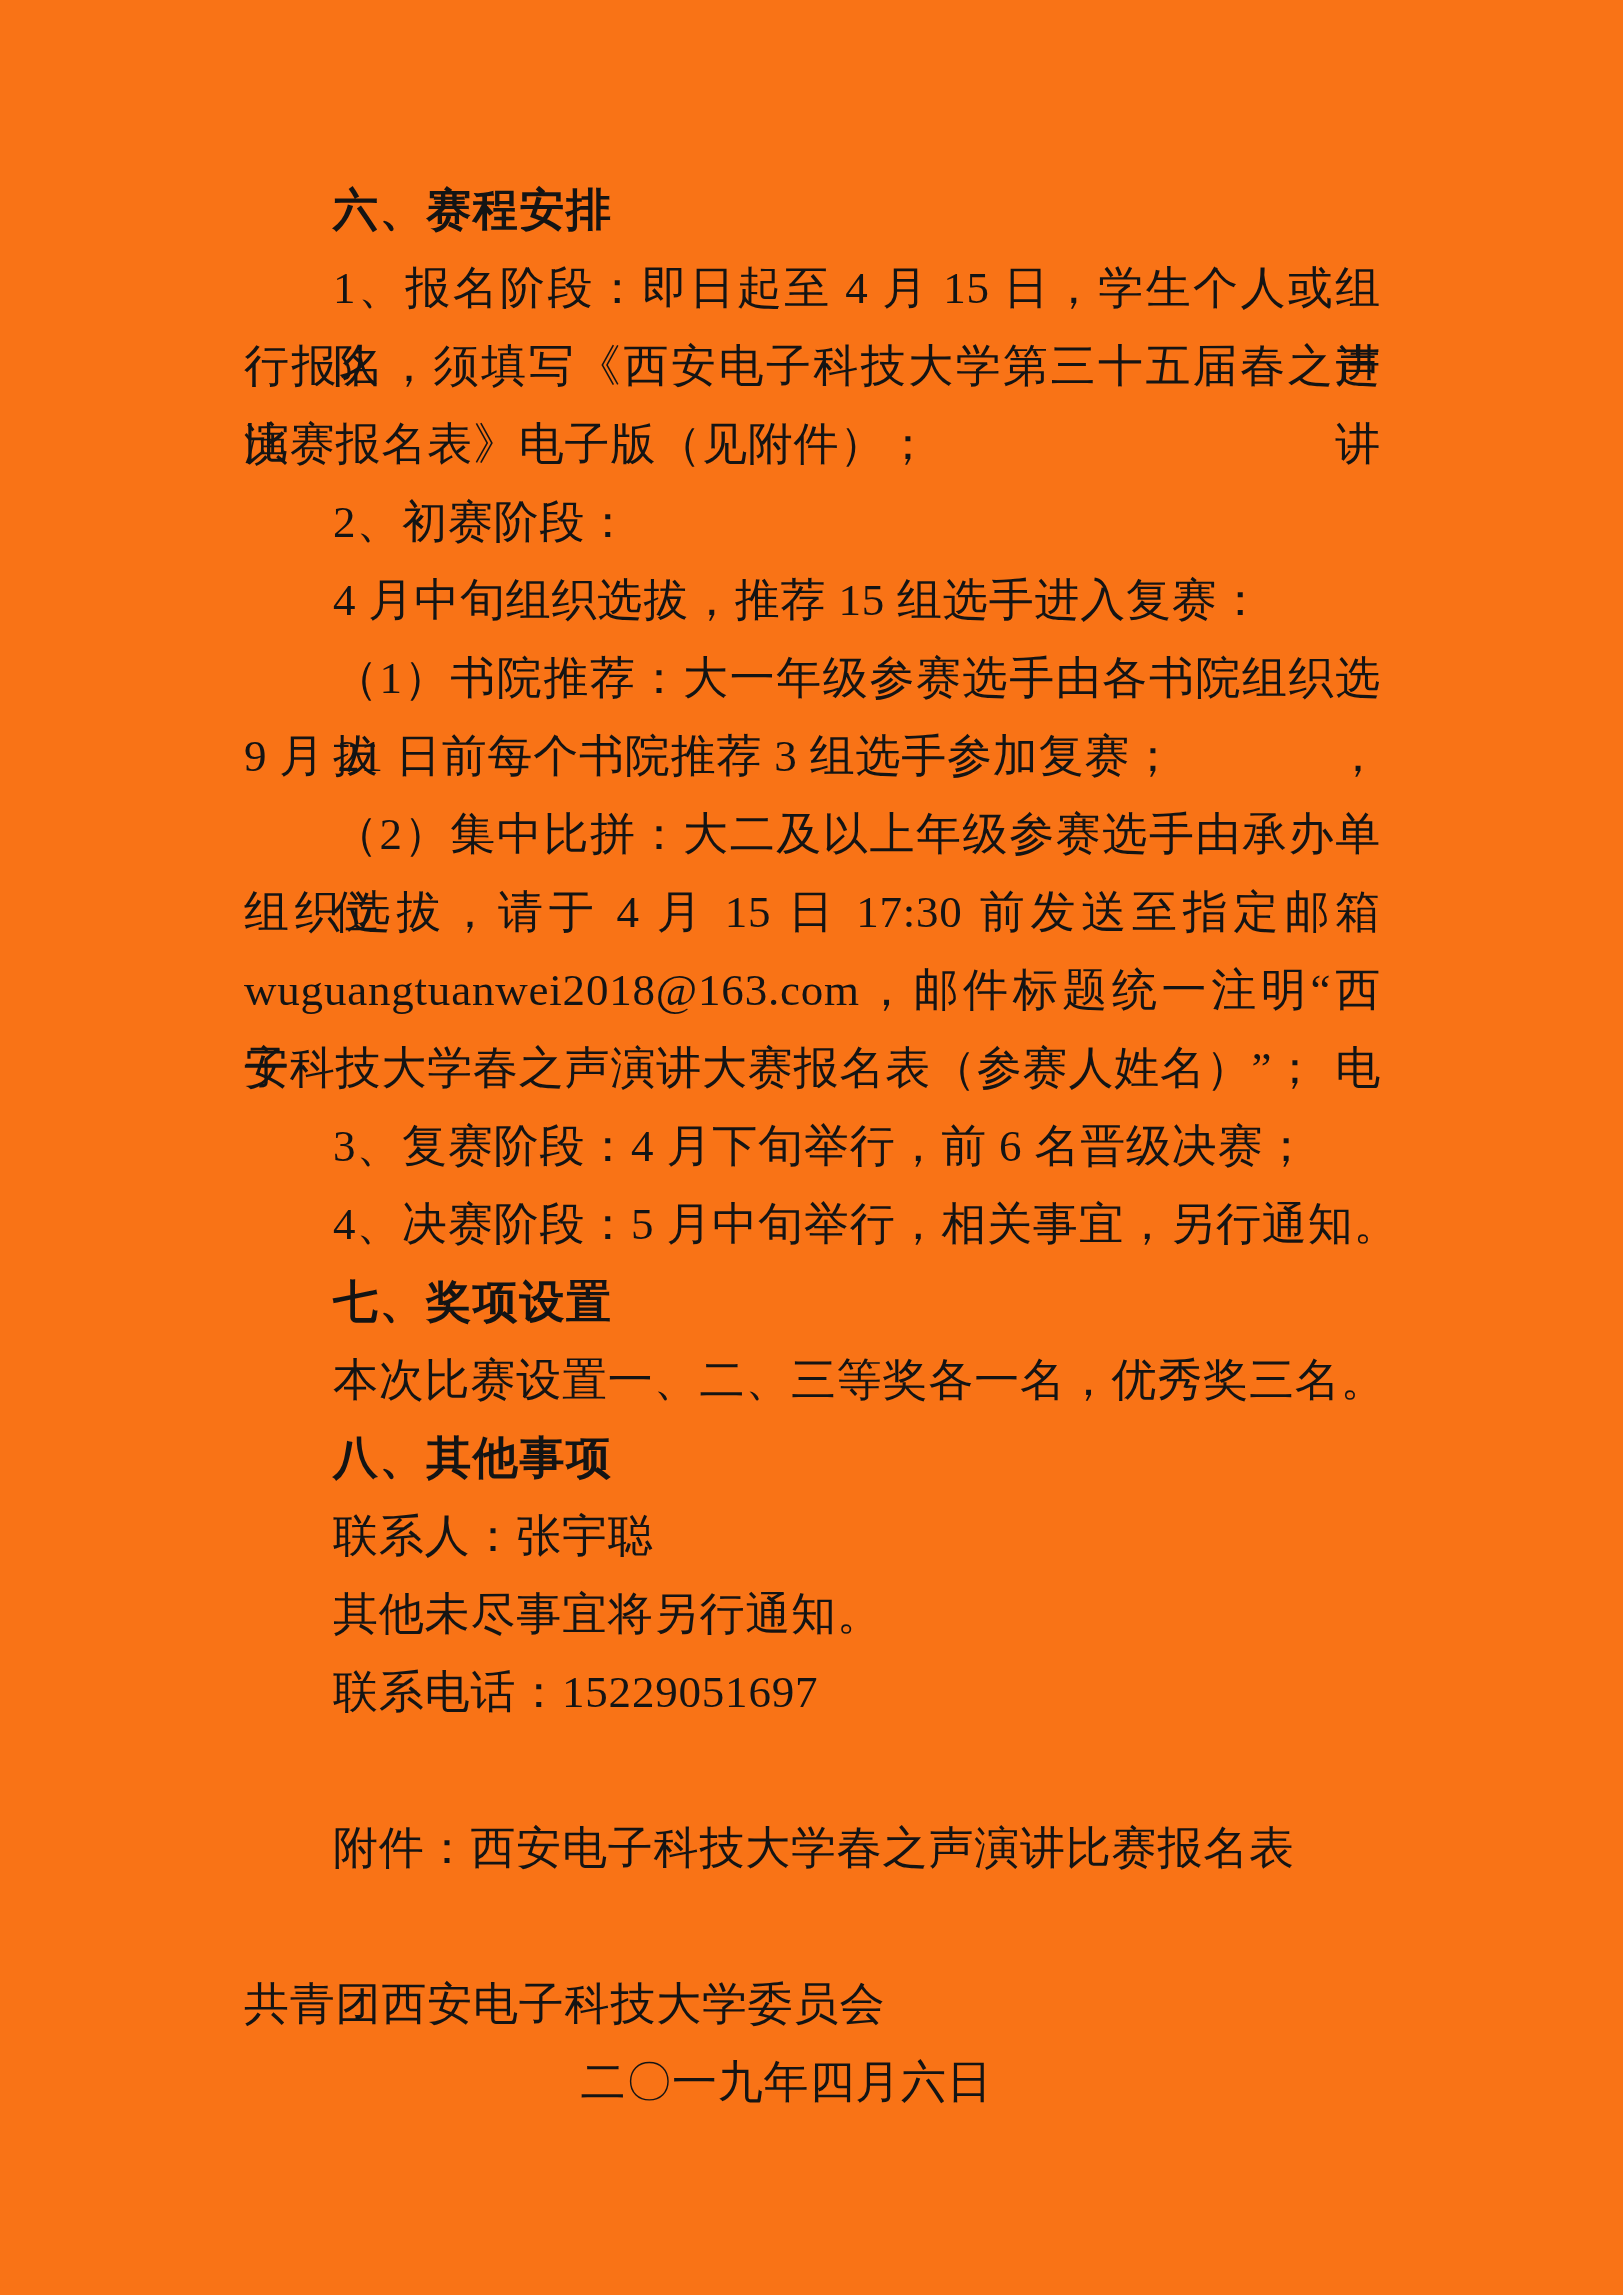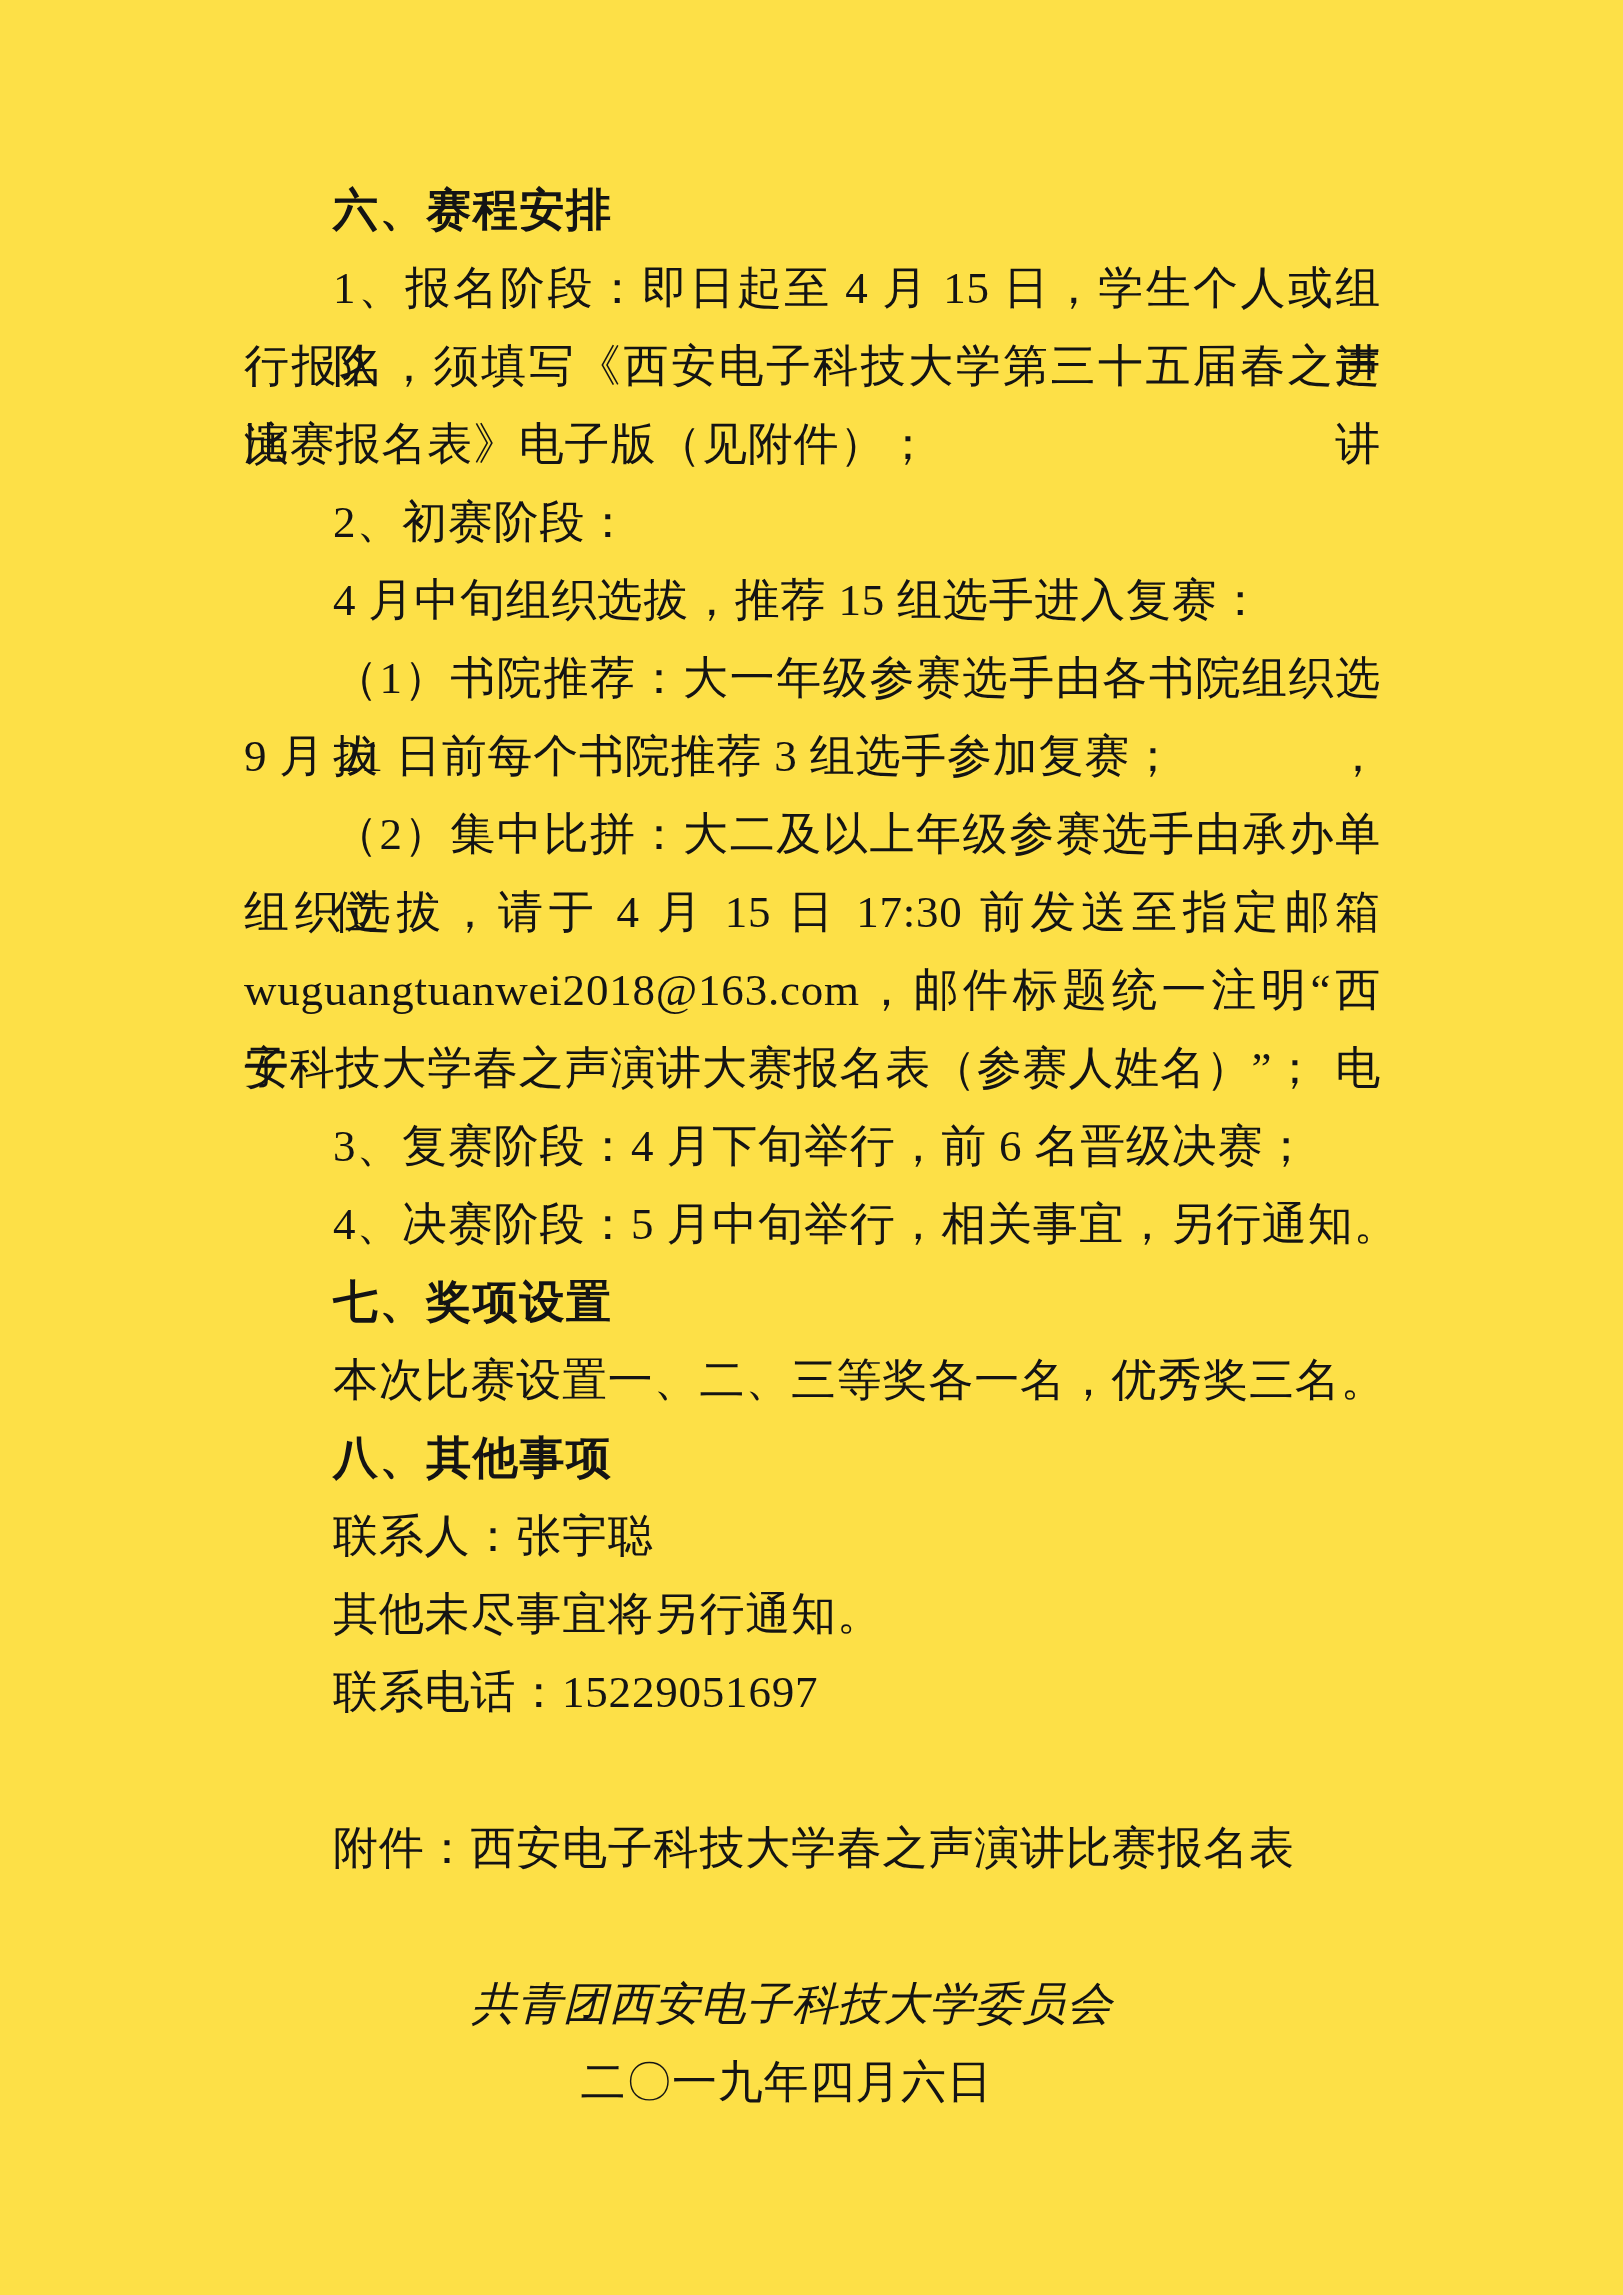--- a/index.html
+++ b/index.html
@@ -1,21 +1,21 @@
 <!DOCTYPE html>
 <html style="font-size:13px"><head>
   <meta charset="utf-8">
   <style>
     html, body { margin: 0; padding: 0; background: #e8e8e8; }
     .page {
       position: relative;
       width: 1624px;
       height: 2295px;
       margin: 0 auto;
-      background: #fde047;
+      background: #f97316;
       color: #141414;
       font-family: "Liberation Serif", "DejaVu Serif", serif;
       overflow: hidden;
     }
     .content {
       position: absolute;
       top: 171px;
       left: 244px;
       width: 1137px;
     }
@@ -32,23 +32,22 @@
       font-weight: 700;
       letter-spacing: 1.6px;
     }
     .jfull {
       white-space: normal;
       text-align: justify;
       text-align-last: justify;
       text-justify: inter-character;
     }
     .sig {
-      text-align: center;
+      text-align: left;
       padding-right: 41px;
-      font-style: italic;
     }
     .sig-date {
       text-align: center;
       padding-right: 52px;
     }
     .blank { }
   </style>
 </head>
 <body>
 

